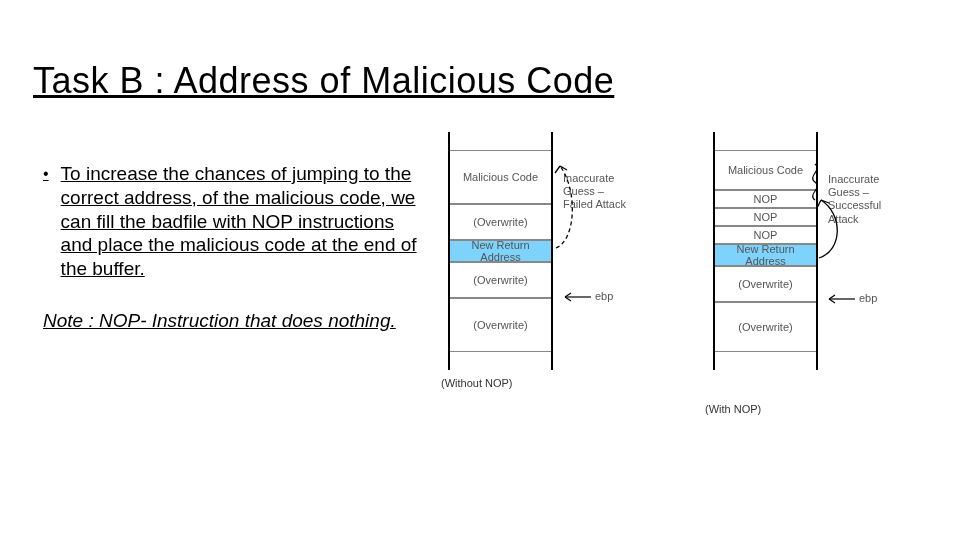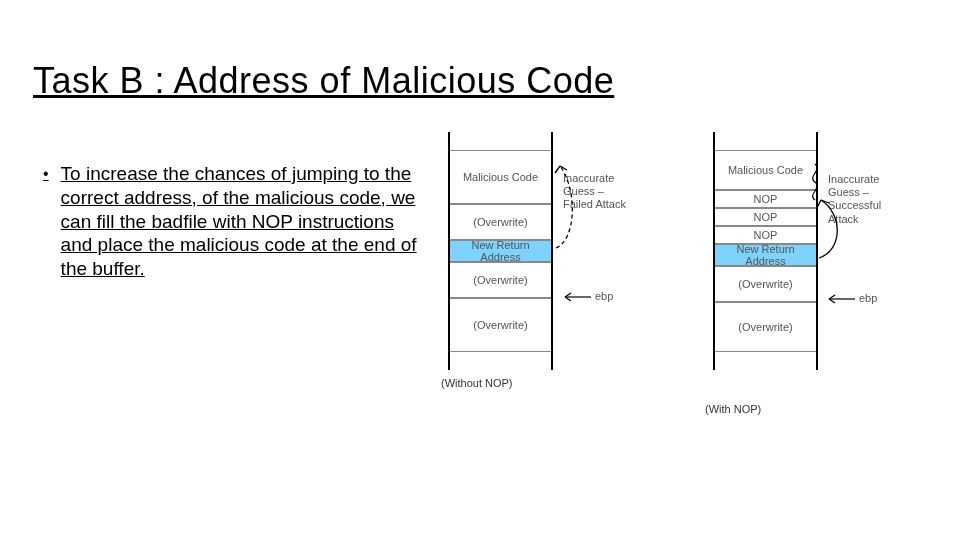--- a/index.html
+++ b/index.html
@@ -116,20 +116,21 @@
 
 <div class="slide">
   <h1 class="title">Task B : Address of Malicious Code</h1>
 
   <div class="body">
     <div class="text-col">
       <div class="bullet">
         <div class="dot">•</div>
         <div class="txt">To increase the chances of jumping to the correct address, of the malicious code, we can fill the badfile with NOP instructions and place the malicious code at the end of the buffer.</div>
       </div>
+      <div class="note">Note : NOP- Instruction that does nothing.</div>
     </div>
 
     <div class="diagram">
 
       <div class="stack" style="left:15px; top:0;">
         <div class="open"></div>
         <div class="cell" style="height:54px;">Malicious Code</div>
         <div class="cell" style="height:36px;">(Overwrite)</div>
         <div class="cell highlight" style="height:22px;">New Return Address</div>
         <div class="cell" style="height:36px;">(Overwrite)</div>

